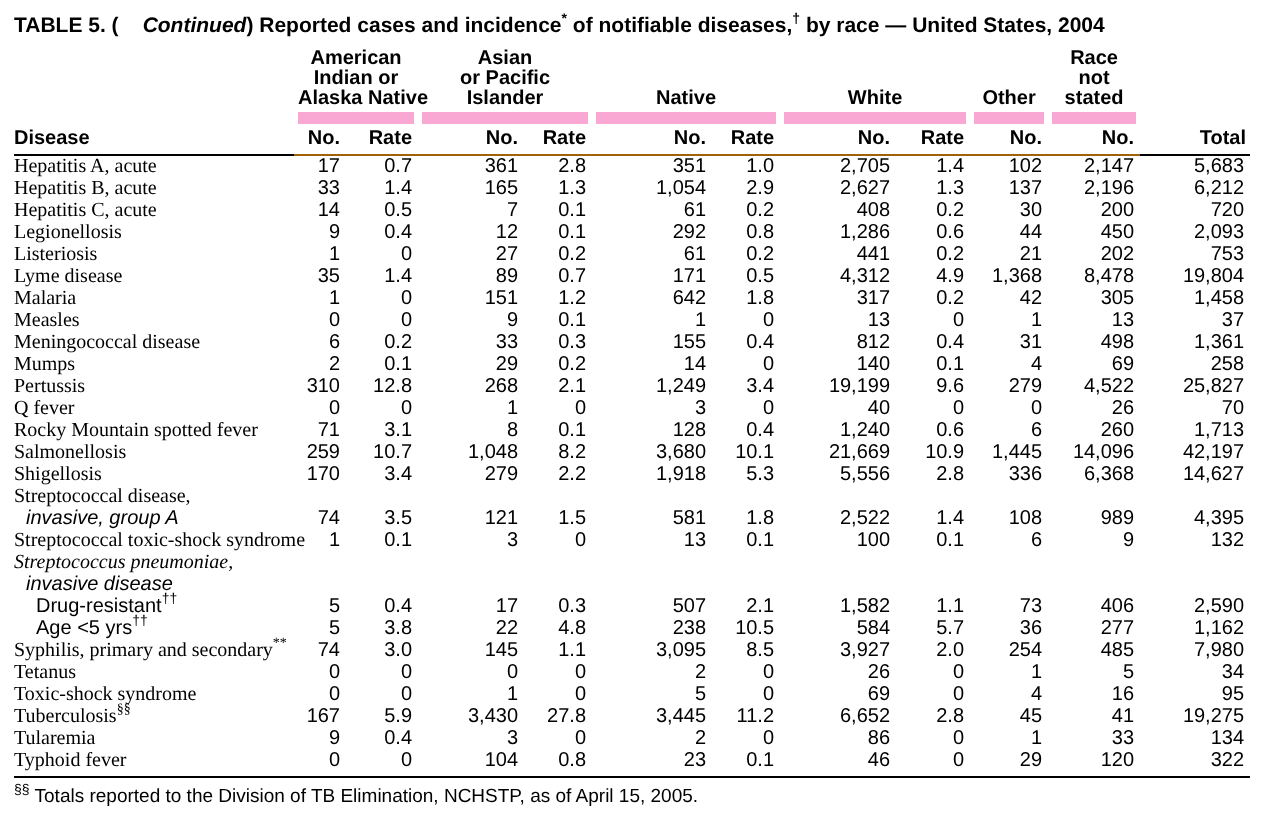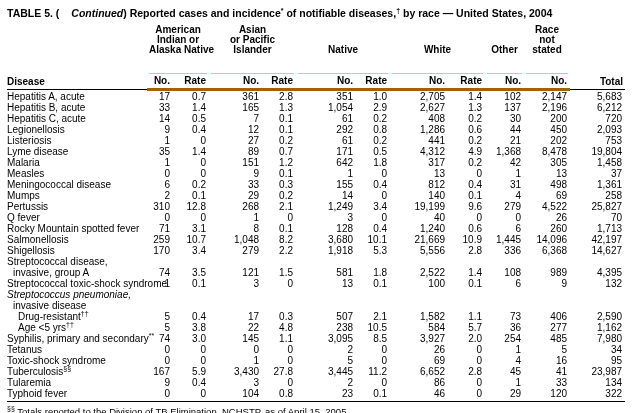--- a/index.html
+++ b/index.html
@@ -17,30 +17,30 @@
   }
   .it { font-style: italic; padding-left: 12px; }
   sup { font-size: 7px; line-height: 0; vertical-align: super; }
   table {
     border-collapse: collapse; table-layout: fixed;
     width: 618px; border-bottom: 1px solid #000;
   }
   th, td { padding: 0; font-size: 10px; }
   thead th { font-weight: bold; vertical-align: bottom; }
   .gline { height: 10px; line-height: 10px; text-align: center; white-space: nowrap; overflow: visible; }
-  .grule { border-bottom: 1px solid #f9a8d4; padding-bottom: 18px; margin: 0 2px; }
-  .brow th { border-bottom: 3px solid #a16207; height: 15px; padding-bottom: 2px; }
+  .grule { border-bottom: 6px solid #f9a8d4; padding-bottom: 1px; margin: 0 2px; }
+  .brow th { border-bottom: 1px solid #a16207; height: 15px; padding-bottom: 2px; }
   .rspan { border-bottom: 1px solid #000; padding-bottom: 2px; }
   th.disease { text-align: left; }
   th.total { text-align: right; padding-right: 2px; }
   .num { text-align: right; padding-right: 3px; white-space: nowrap; }
   tbody td { height: 11px; line-height: 11px; vertical-align: bottom; }
   td.disease { text-align: left; white-space: nowrap; overflow: visible; }
-  .ind0 { padding-left: 0; }
-  .ind1 { padding-left: 6px; }
+  .ind0 { padding-left: 0; font-family: Liberation Serif, serif; }
+  .ind1 { padding-left: 6px; font-style: italic; }
   .ind2 { padding-left: 11px; }
   tbody tr:last-child td { padding-bottom: 2px; }
   .footnote { font-size: 9.5px; line-height: 12px; margin-top: 4px; }
 </style>
 </head>
 <body>
 
 <div class="page">
 
   <div class="title"><span>TABLE 5. (</span><span class="it">Continued</span><span>) Reported cases and incidence</span><sup>*</sup><span> of notifiable diseases,</span><sup>†</sup><span> by race — United States, 2004</span></div>
@@ -476,21 +476,21 @@
           <td class="num">167</td>
           <td class="num">5.9</td>
           <td class="num">3,430</td>
           <td class="num">27.8</td>
           <td class="num">3,445</td>
           <td class="num">11.2</td>
           <td class="num">6,652</td>
           <td class="num">2.8</td>
           <td class="num">45</td>
           <td class="num">41</td>
-          <td class="num">23,987</td>
+          <td class="num">19,275</td>
         </tr>
         <tr>
           <td class="disease ind0">Tularemia</td>
           <td class="num">9</td>
           <td class="num">0.4</td>
           <td class="num">3</td>
           <td class="num">0</td>
           <td class="num">2</td>
           <td class="num">0</td>
           <td class="num">86</td>

